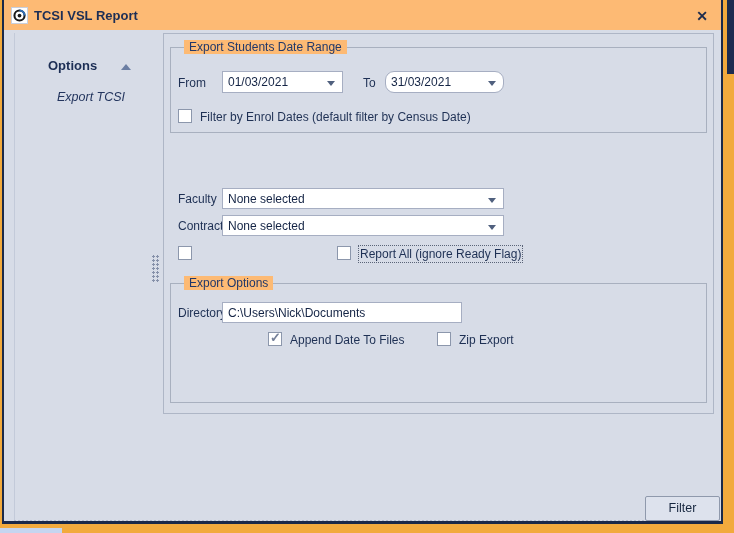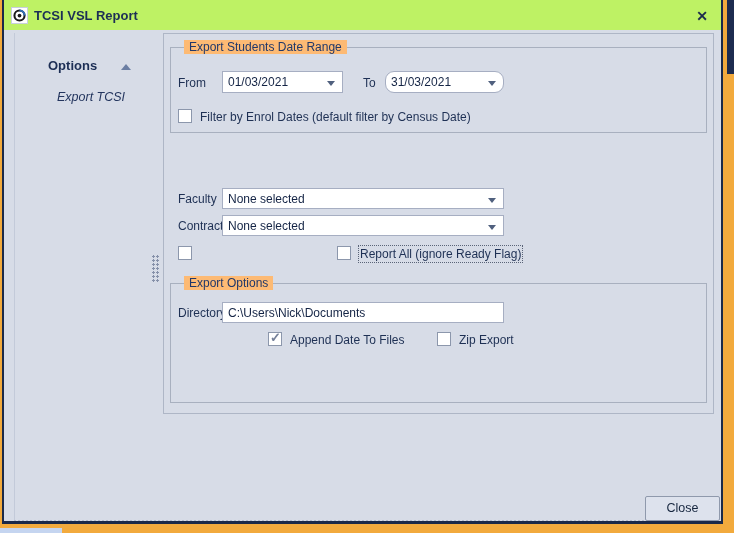--- a/index.html
+++ b/index.html
@@ -18,21 +18,21 @@
   .dialog {
     position:absolute; left:2px; top:0;
     width:721px; height:524px;
     border-left:2px solid #1a2949;
     border-right:2px solid #1a2949;
     border-bottom:3px solid #1a2949;
     background:#d7dce7;
   }
   .titlebar {
     position:absolute; left:0; top:0; width:100%; height:30px;
-    background:#bef264;
+    background:#fdba74;
   }
   .app-icon {
     position:absolute; left:7px; top:7px; width:17px; height:17px;
     background:#ffffff; border:1px solid #c8cfdd;
   }
   .title-text {
     position:absolute; left:30px; top:8px;
     font-size:13px; font-weight:600; color:#1c2e55;
   }
   .close-x {
@@ -158,27 +158,27 @@
   </div>
   <div class="checkbox" style="left:333px; top:246px;">
     
   </div>
   <div class="cb-label focused" style="left:356px; top:247px;">Report All (ignore Ready Flag)</div>
 
   <div class="groupbox" id="group-export">
     <div class="gb-title">Export Options</div>
   </div>
   <div class="lbl" style="left:174px; top:306px;">Directory</div>
-  <div class="textbox" style="left:218px; top:302px; width:282px;">
+  <div class="textbox" style="left:218px; top:302px; width:240px;">
     <span class="tb-value">C:\Users\Nick\Documents</span>
   </div>
   <div class="checkbox checked" style="left:264px; top:332px;">
     <span class="check">✓</span>
   </div>
   <div class="cb-label" style="left:286px; top:333px;">Append Date To Files</div>
   <div class="checkbox" style="left:433px; top:332px;">
     
   </div>
   <div class="cb-label" style="left:455px; top:333px;">Zip Export</div>
 
-  <div class="close-button">Close</div>
+  <div class="close-button">Filter</div>
 
 </div>
 
 </body></html>

